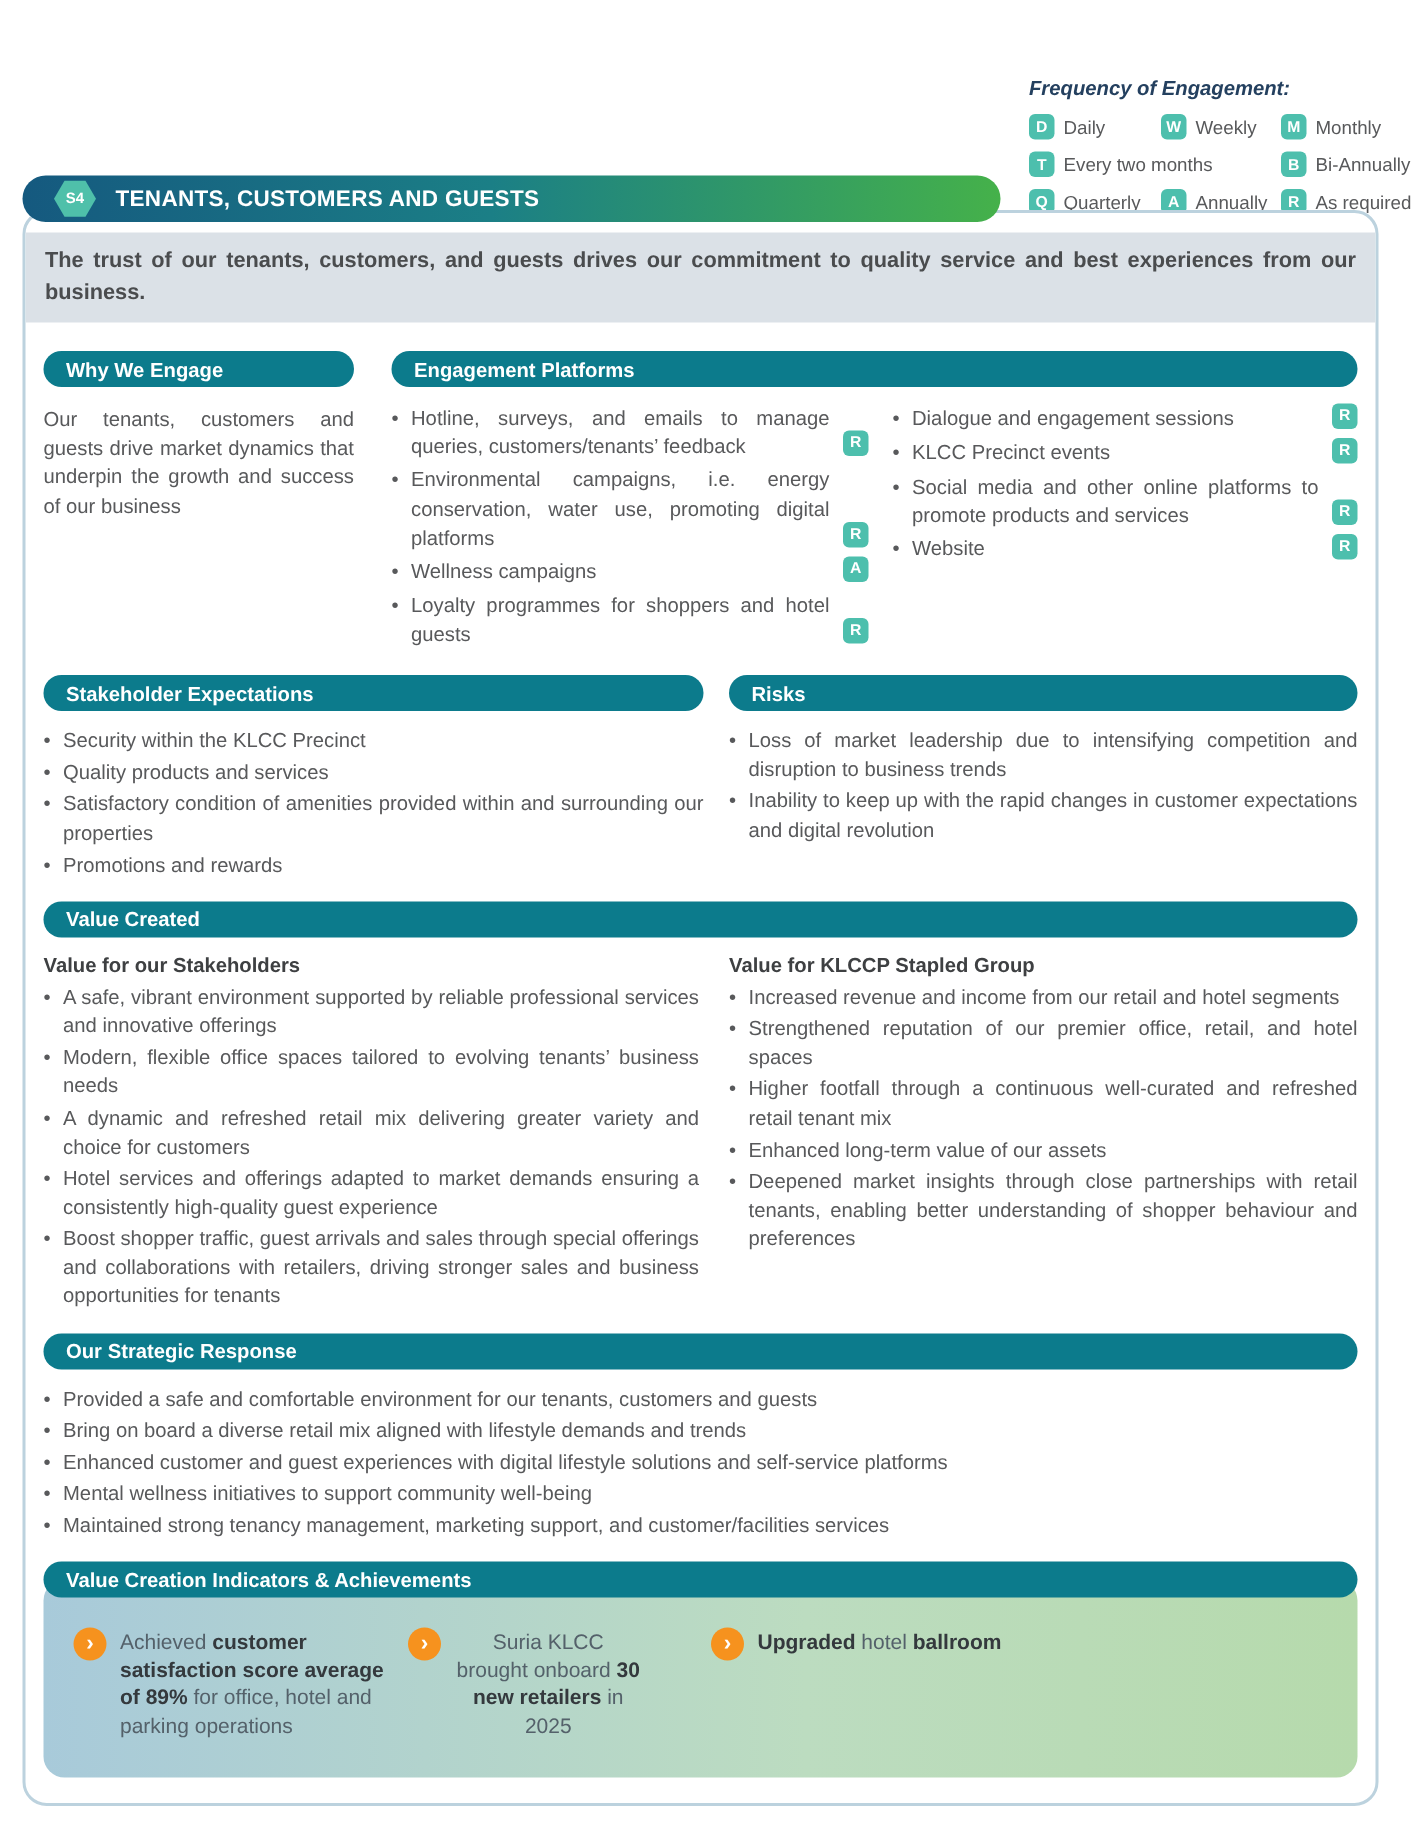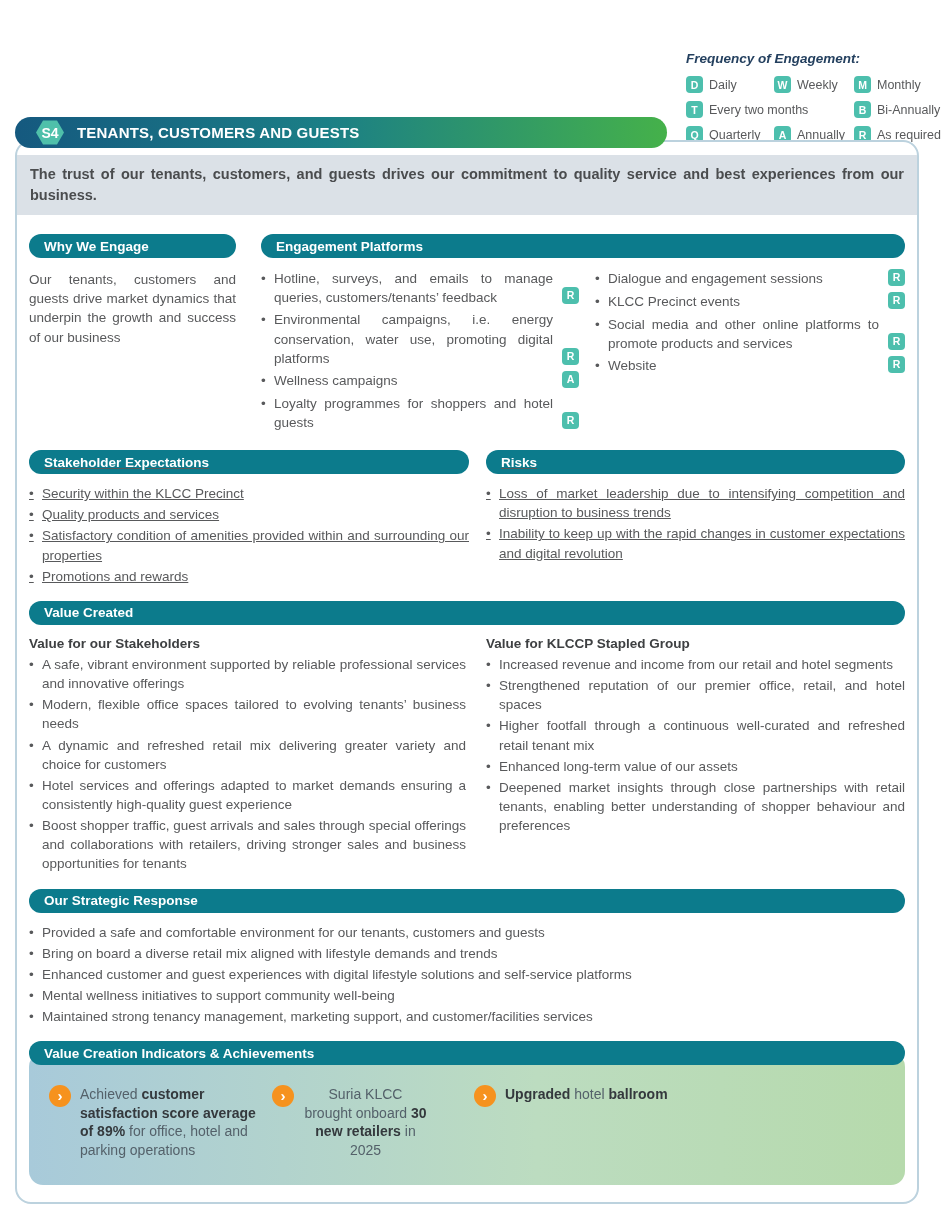--- a/index.html
+++ b/index.html
@@ -12,21 +12,21 @@
   .legend-title{font-style:italic;font-weight:bold;font-size:13.5px;color:#24405F;margin-bottom:10px;}
   .legend-grid{display:grid;grid-template-columns:88px 80px 92px;row-gap:8px;}
   .leg-item{display:flex;align-items:center;gap:6px;font-size:12.5px;color:#58595B;white-space:nowrap;}
   .span2{grid-column:1/3;}
   .fbadge{width:17px;height:17px;border-radius:4px;background:#4DBFAD;color:#fff;font-weight:bold;
     font-size:10.5px;display:flex;align-items:center;justify-content:center;flex:0 0 17px;}
   
   .header-bar{position:absolute;left:15px;top:117px;width:652px;height:31px;border-radius:16px;
     background:linear-gradient(90deg,#15597F 0%,#1B7F86 48%,#45B14A 100%);
     display:flex;align-items:center;padding-left:21px;box-sizing:border-box;z-index:3;}
-  .hex{width:28px;height:26px;background:#4FC0AA;color:#fff;font-weight:bold;font-size:14px;
+  .hex{width:28px;height:26px;background:#4FC0AA;color:#fff;font-weight:bold;font-size:10px;
     clip-path:polygon(0% 50%,25% 4%,75% 4%,100% 50%,75% 96%,25% 96%);
     display:flex;align-items:center;justify-content:center;}
   .header-title{color:#fff;font-weight:bold;font-size:15px;margin-left:13px;letter-spacing:.2px;}
   
   .frame{position:absolute;left:15px;top:140px;width:904px;height:1064px;border:2px solid #BCD2DE;
     border-radius:16px;box-sizing:border-box;display:flex;flex-direction:column;overflow:hidden;background:#fff;}
   .intro{margin-top:13px;background:#DBE1E7;padding:9px 13px;font-size:14.5px;font-weight:bold;
     color:#4A4C4E;text-align:justify;line-height:1.45;}
   .content{padding:0 12px;flex:1;}
   
@@ -42,21 +42,21 @@
   
   .row1{display:flex;margin-top:19px;}
   .col-why{flex:0 0 207px;width:207px;}
   .col-ep{flex:1;margin-left:25px;}
   .body-text{margin-top:12px;font-size:13.5px;line-height:1.42;text-align:justify;}
   .ep-cols{display:flex;margin-top:11px;}
   .ep-colA{flex:0 0 318px;width:318px;}
   .ep-colB{flex:1;margin-left:16px;}
   .ep-colA .bitem,.ep-colB .bitem{margin-bottom:3px;}
   
-  .row2{display:flex;margin-top:15px;text-decoration:underline;}
+  .row2{display:flex;margin-top:15px;}
   .col-se{flex:0 0 440px;width:440px;}
   .col-risks{flex:1;margin-left:17px;}
   .list{margin-top:10px;}
   
   .vc{margin-top:13px;}
   .vc-cols{display:flex;margin-top:11px;}
   .vc-left{flex:0 0 437px;width:437px;}
   .vc-right{flex:1;margin-left:20px;}
   .subhead{font-size:13.5px;font-weight:bold;color:#3E4042;margin-bottom:4px;}
   

